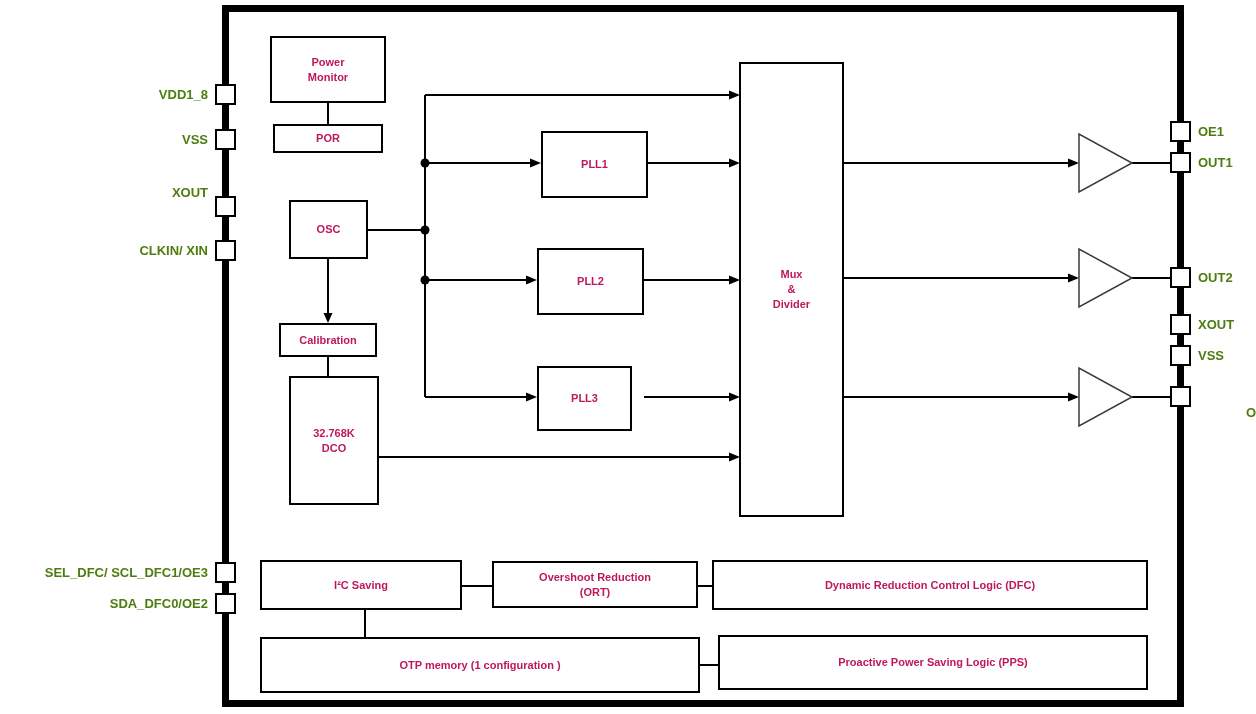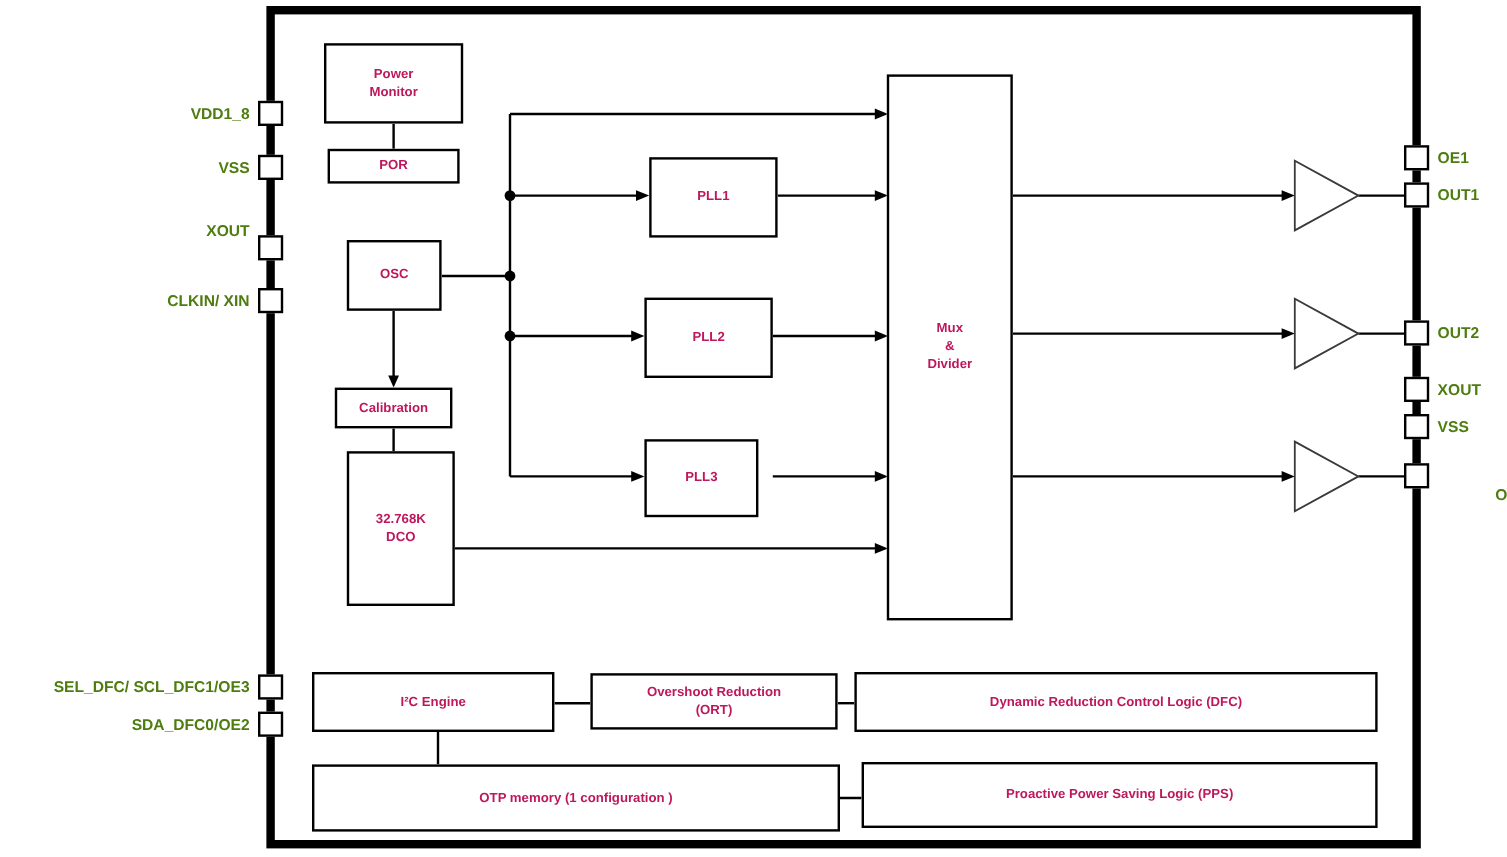--- a/index.html
+++ b/index.html
@@ -122,21 +122,21 @@
   <div class="blk" style="left:541px;top:131px;width:107px;height:67px;">PLL1</div>
 
   <div class="blk" style="left:537px;top:248px;width:107px;height:67px;">PLL2</div>
 
   <div class="blk" style="left:537px;top:366px;width:95px;height:65px;">PLL3</div>
 
   <div class="blk" style="left:739px;top:62px;width:105px;height:455px;">Mux
 &amp;
 Divider</div>
 
-  <div class="blk" style="left:260px;top:560px;width:202px;height:50px;">I²C Engine</div>
+  <div class="blk" style="left:260px;top:560px;width:202px;height:50px;">I²C Saving</div>
 
   <div class="blk" style="left:492px;top:561px;width:206px;height:47px;">Overshoot Reduction
 (ORT)</div>
 
   <div class="blk" style="left:712px;top:560px;width:436px;height:50px;">Dynamic Reduction Control Logic  (DFC)</div>
 
   <div class="blk" style="left:260px;top:637px;width:440px;height:56px;">OTP memory (1 configuration )</div>
 
   <div class="blk" style="left:718px;top:635px;width:430px;height:55px;">Proactive Power Saving Logic  (PPS)</div>
 

